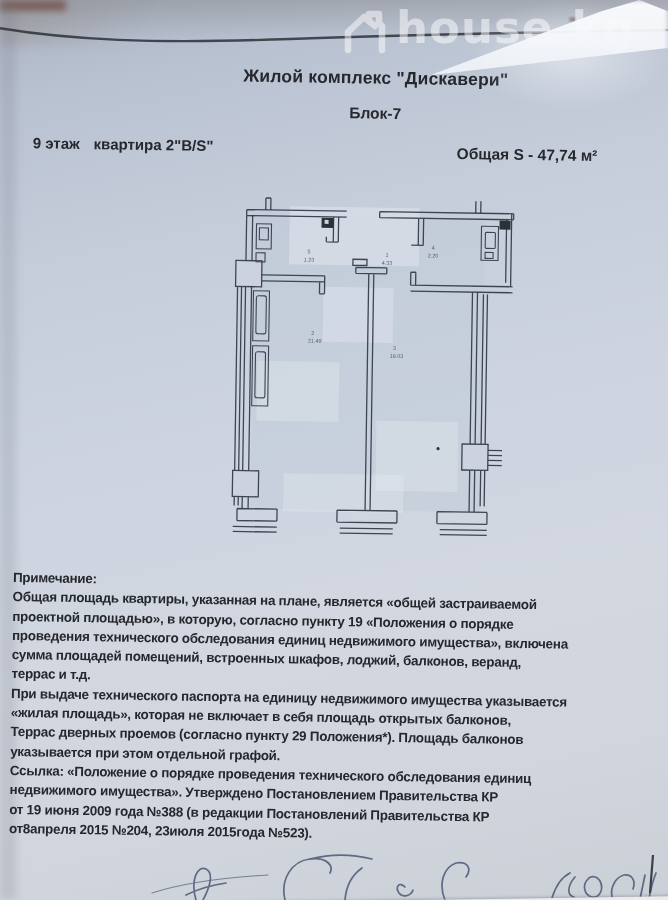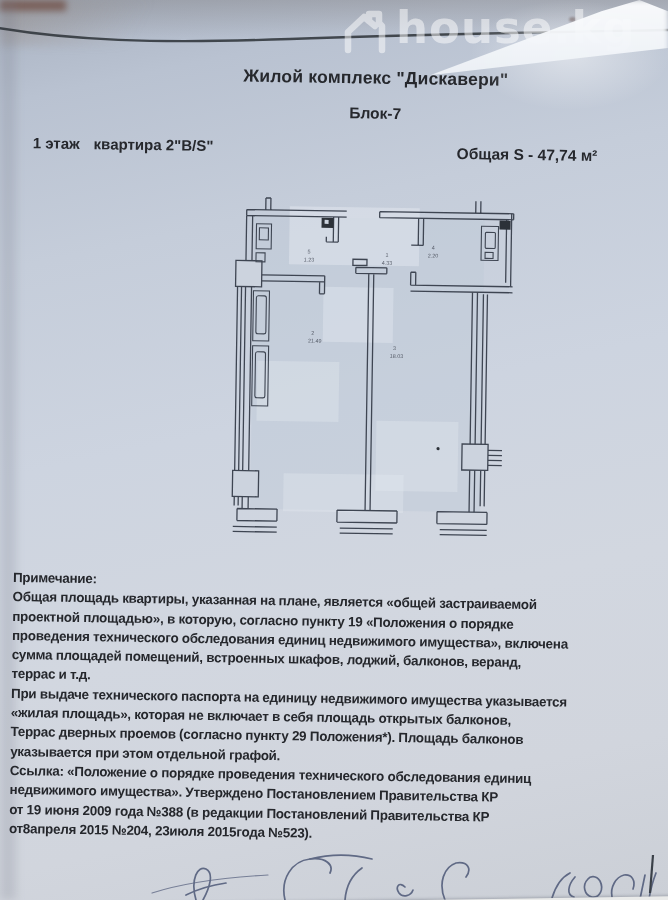--- a/index.html
+++ b/index.html
@@ -46,21 +46,21 @@
 
   <svg class="abs" id="edge-line-svg" width="668" height="70" viewBox="0 0 668 70">
     <path d="M-2,28 C70,40 150,44 290,39 C420,34 555,32 670,30" stroke="#30353b" stroke-width="2.4" fill="none" opacity=".88"></path>
   </svg>
 
   <div class="abs" id="doc">
 
     <div class="abs" id="complex-title">Жилой комплекс "Дискавери"</div>
     <div class="abs" id="block-label">Блок-7</div>
     <div class="abs" id="floor-line">
-      <span>1 этаж</span>
+      <span>9 этаж</span>
       <span>квартира 2"B/S"</span>
     </div>
     <div class="abs" id="area-label">Общая S - 47,74 м²</div>
 
     <svg class="abs" id="plan-svg" width="294" height="362" viewBox="0 0 294 362">
       <g>
         <rect x="25" y="26" width="230" height="292" fill="#bfcad8" opacity=".45"></rect>
         <rect x="60" y="15" width="130" height="58" fill="#e6ebf2" opacity=".45"></rect>
         <rect x="95" y="95" width="70" height="55" fill="#e6ebf2" opacity=".4"></rect>
         <rect x="30" y="170" width="82" height="60" fill="#e6ebf2" opacity=".35"></rect>

